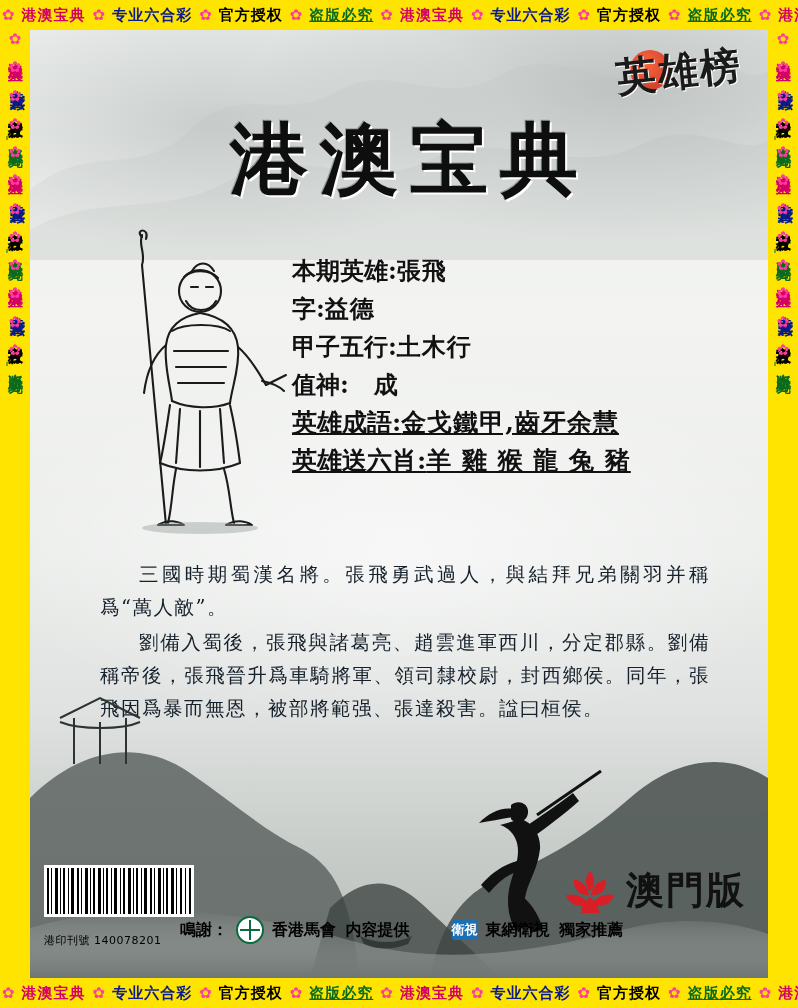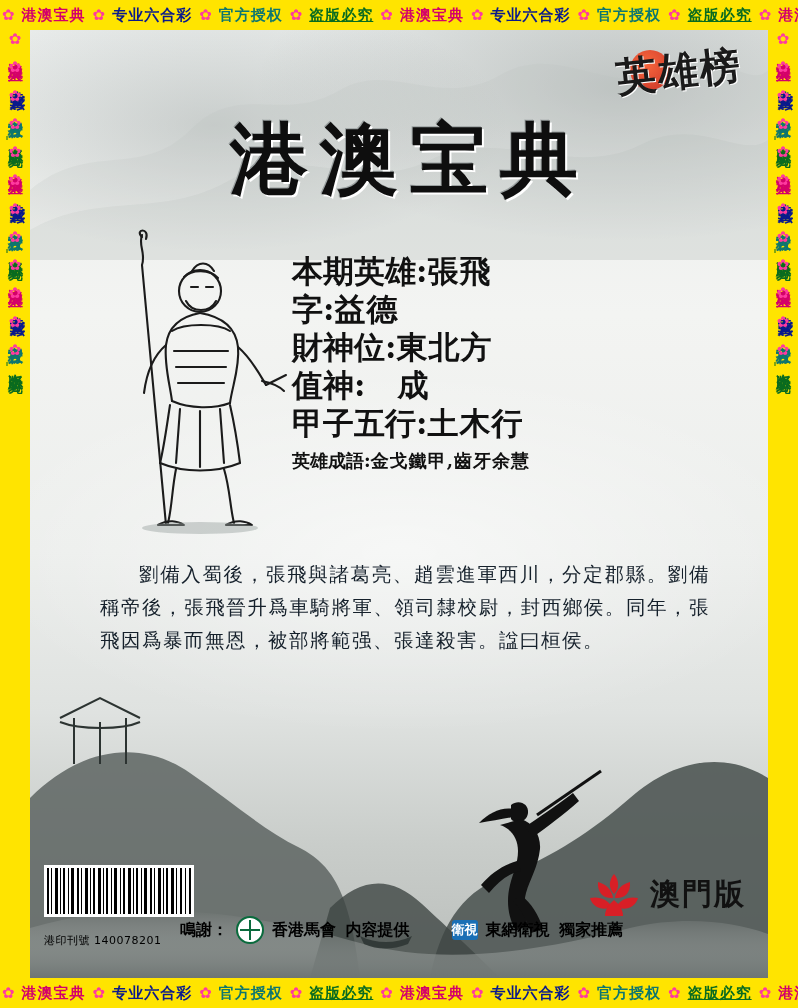--- a/index.html
+++ b/index.html
@@ -3,21 +3,21 @@
 <meta charset="utf-8">
 <style>
   html,body{margin:0;padding:0;background:#fff;}
   body{width:798px;height:1008px;font-family:"DejaVu Sans","Liberation Sans",sans-serif;}
   .page{position:relative;width:798px;height:1008px;overflow:hidden;background:#fff;}
   .marquee{position:absolute;display:flex;align-items:center;white-space:nowrap;
            font-family:"DejaVu Sans","Liberation Sans",sans-serif;font-weight:bold;}
   .m-top{top:0;left:0;width:798px;height:30px;background:#ffe400;}
   .m-bottom{bottom:0;left:0;width:798px;height:30px;background:#ffe400;}
   .m-item{padding:0 5px;font-size:15px;letter-spacing:1px;}
-  .c1{color:#d4006a;} .c2{color:#0a1a8c;font-family:Liberation Mono, monospace;} .c3{color:#0f766e;} .c4{color:#0a6b1f;text-decoration:underline;}
+  .c1{color:#d4006a;} .c2{color:#0a1a8c;font-family:Liberation Mono, monospace;} .c3{color:#000000;} .c4{color:#0a6b1f;text-decoration:underline;}
   .flower{font-size:15px;color:#ff3aa0;padding:0 2px;}
 
   .side{position:absolute;top:30px;bottom:30px;width:30px;background:#ffe400;overflow:hidden;}
   .side.left{left:0;}
   .side.right{right:0;}
   .side-col{position:absolute;top:0;left:0;width:30px;display:flex;flex-direction:column;align-items:center;}
   .vitem{writing-mode:vertical-rl;text-orientation:upright;font-size:15px;font-weight:bold;
          letter-spacing:1px;white-space:nowrap;padding:3px 0;}
 
   
@@ -43,41 +43,41 @@
   
   .main-title{position:absolute;left:150px;top:78px;width:460px;text-align:center;
       font-family:"DejaVu Serif","Liberation Serif",serif;font-weight:bold;
       font-size:78px;letter-spacing:12px;color:#0e0e0e;
       text-shadow:2px 2px 0 #ffffff, -1px -1px 0 #9aa0a0;}
 
   .issue{position:absolute;left:250px;top:185px;width:330px;text-align:center;
       font-family:"DejaVu Serif","Liberation Serif",serif;font-size:29px;font-weight:bold;color:#111;}
 
   .info{position:absolute;left:262px;top:222px;width:470px;}
-  .info-row{font-family:"DejaVu Serif","Liberation Serif",serif;font-size:31px;
+  .info-row{font-family:"DejaVu Serif","Liberation Serif",serif;font-size:24px;
       font-weight:bold;color:#111;line-height:38px;white-space:nowrap;}
   .info-row .val{letter-spacing:1px;}
-  .info-row.wide{font-size:18px;}
+  .info-row.wide{font-size:25px;text-decoration:underline;}
 
   
   .warrior{position:absolute;left:50px;top:195px;width:210px;height:310px;}
 
   
   .body-text{position:absolute;left:70px;top:528px;width:610px;
       font-family:"DejaVu Serif","Liberation Serif",serif;font-size:19.5px;line-height:33px;
       color:#15202b;text-align:justify;}
   .body-text p{margin:0 0 2px 0;text-indent:2em;letter-spacing:1.5px;}
 
   
   .silhouette{position:absolute;left:395px;top:735px;width:180px;height:190px;}
 
   
   .macau{position:absolute;right:22px;bottom:62px;display:flex;align-items:center;gap:8px;}
   .macau .lotus{width:56px;height:44px;}
-  .macau .mtxt{font-family:"DejaVu Serif","Liberation Serif",serif;font-size:30px;
+  .macau .mtxt{font-family:"DejaVu Serif","Liberation Serif",serif;font-size:38px;
       font-weight:bold;color:#111;letter-spacing:2px;}
 
   
   .barcode-wrap{position:absolute;left:14px;bottom:30px;width:160px;}
   .barcode{width:150px;height:52px;background:#fff;display:block;}
   .barcode-label{font-family:"DejaVu Sans","Liberation Sans",sans-serif;font-size:11px;color:#000;
       margin-top:16px;letter-spacing:.5px;}
 
   
   .credits{position:absolute;left:150px;bottom:34px;display:flex;align-items:center;gap:8px;
@@ -149,34 +149,35 @@
     </svg>
 
     <div class="info">
       <div class="info-row">
         <span>本期英雄:</span><span class="val">張飛</span>
       </div>
       <div class="info-row">
         <span>字:</span><span class="val">益德</span>
       </div>
       <div class="info-row">
-        <span>財神位:</span><span class="val">東北方</span>
+        <span>甲子五行:</span><span class="val">土木行</span>
       </div>
       <div class="info-row">
         <span>值神:</span><span class="val">　成</span>
       </div>
-      <div class="info-row">
-        <span>甲子五行:</span><span class="val">土木行</span>
-      </div>
       <div class="info-row wide">
         <span>英雄成語:</span><span class="val">金戈鐵甲,齒牙余慧</span>
       </div>
+      <div class="info-row wide">
+        <span>英雄送六肖:</span><span class="val zodiac">羊 雞 猴 龍 兔 豬</span>
+      </div>
     </div>
 
     <div class="body-text">
+      <p>三國時期蜀漢名將。張飛勇武過人，與結拜兄弟關羽并稱爲“萬人敵”。</p>
       <p>劉備入蜀後，張飛與諸葛亮、趙雲進軍西川，分定郡縣。劉備稱帝後，張飛晉升爲車騎將軍、領司隸校尉，封西鄉侯。同年，張飛因爲暴而無恩，被部將範强、張達殺害。諡曰桓侯。</p>
     </div>
 
     <svg class="ink-bottom" viewBox="0 0 738 300" preserveAspectRatio="none">
       <defs>
         <linearGradient id="fade" x1="0" y1="0" x2="0" y2="1">
           <stop offset="0%" stop-color="#c7cbc9" stop-opacity="0"></stop>
           <stop offset="100%" stop-color="#6e7573" stop-opacity="1"></stop>
         </linearGradient>
       </defs>

